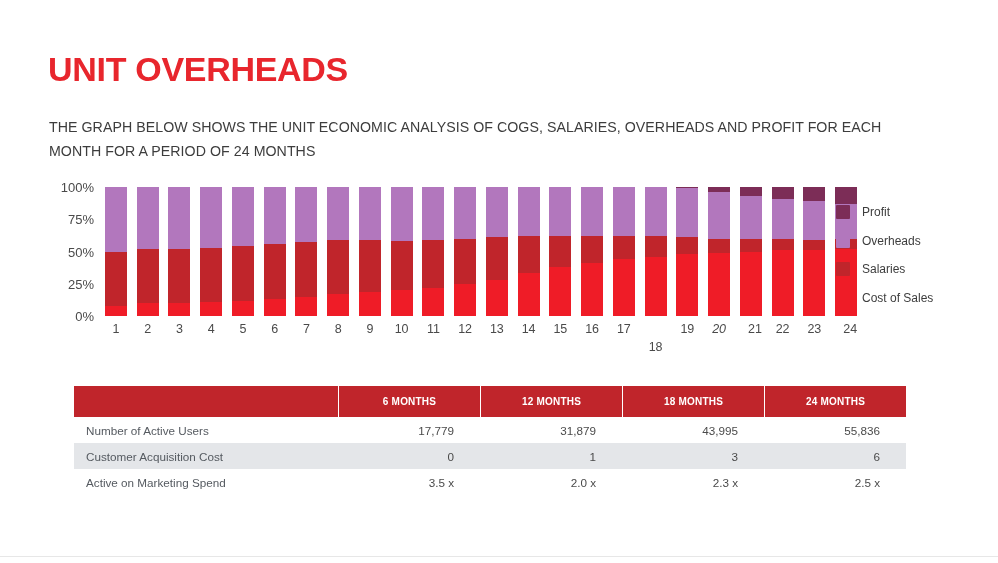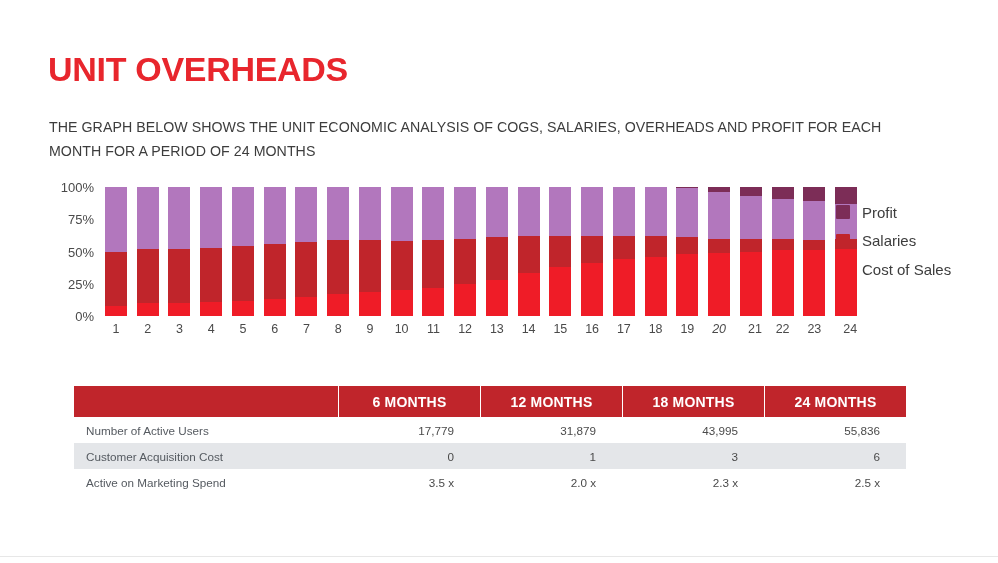--- a/index.html
+++ b/index.html
@@ -103,36 +103,36 @@
     align-items: center;
     height: 28.5px;
   }
   .legend-swatch {
     width: 14px; height: 14px;
     border-radius: 1px;
     flex: 0 0 auto;
   }
   .legend-label {
     margin-left: 12px;
-    font-size: 15px;
+    font-size: 12px;
     color: #3d3d3d;
     white-space: nowrap;
   }
 
   
   .table {
     position: absolute;
     left: 74px; top: 386px;
     width: 832px;
   }
   .trow { display: flex; width: 100%; }
   .thead { background: #c0252b; height: 31px; }
   .thead .tcell {
     color: #ffffff;
-    font-size: 14px;
+    font-size: 10px;
     font-weight: bold;
     letter-spacing: 0.2px;
     display: flex;
     align-items: center;
     justify-content: center;
   }
   .thead .tcell.label-col { justify-content: flex-start; }
   .thead .tcell + .tcell { border-left: 1px solid #ffffff; }
   .tbody-row { height: 26px; }
   .tbody-row.alt { background: #e4e6e9; }
@@ -386,34 +386,38 @@
         <div class="x-tick" style="left: 227.125px;">8</div>
         <div class="x-tick" style="left: 258.875px;">9</div>
         <div class="x-tick" style="left: 290.625px;">10</div>
         <div class="x-tick" style="left: 322.375px;">11</div>
         <div class="x-tick" style="left: 354.125px;">12</div>
         <div class="x-tick" style="left: 385.875px;">13</div>
         <div class="x-tick" style="left: 417.625px;">14</div>
         <div class="x-tick" style="left: 449.375px;">15</div>
         <div class="x-tick" style="left: 481.125px;">16</div>
         <div class="x-tick" style="left: 512.875px;">17</div>
-        <div class="x-tick" style="left: 544.625px;">18</div>
+        <div class="x-tick" style="left: 544.625px; margin-top: 18px;">18</div>
         <div class="x-tick" style="left: 576.375px;">19</div>
         <div class="x-tick" style="left: 608.125px; font-style: italic;">20</div>
         <div class="x-tick" style="left: 639.875px; text-align: right;">21</div>
         <div class="x-tick" style="left: 671.625px;">22</div>
         <div class="x-tick" style="left: 703.375px;">23</div>
         <div class="x-tick" style="left: 735.125px; text-align: right;">24</div>
       </div>
   </div>
 
   <div class="legend">
       <div class="legend-row">
         <span class="legend-swatch" style="background: rgb(124, 45, 87);"></span>
         <span class="legend-label">Profit</span>
+      </div>
+      <div class="legend-row">
+        <span class="legend-swatch" style="background: rgb(178, 119, 189);"></span>
+        <span class="legend-label">Overheads</span>
       </div>
       <div class="legend-row">
         <span class="legend-swatch" style="background: rgb(192, 37, 43);"></span>
         <span class="legend-label">Salaries</span>
       </div>
       <div class="legend-row">
         <span class="legend-swatch" style="background: rgb(239, 28, 39);"></span>
         <span class="legend-label">Cost of Sales</span>
       </div>
     </div>

